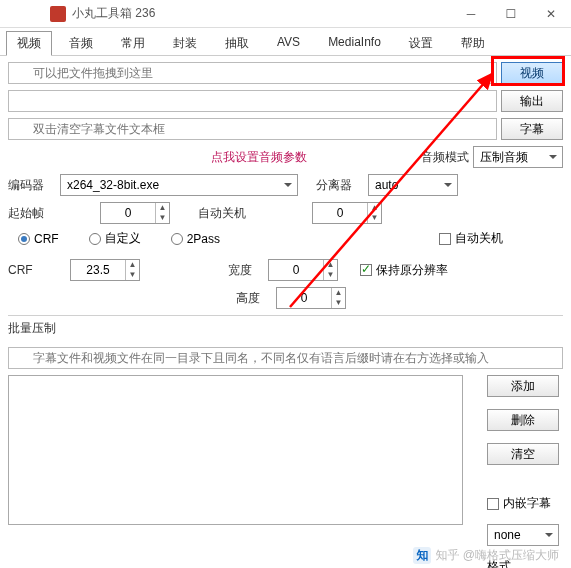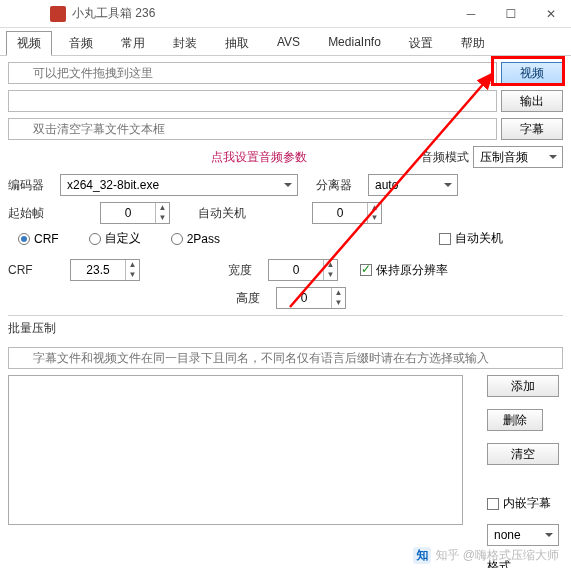--- a/index.html
+++ b/index.html
@@ -188,21 +188,21 @@
   <div style="color:#333; margin-bottom:10px">批量压制</div>
 
   <div class="row">
     <input class="fill-input" style="flex: 1 1 0%;" placeholder="字幕文件和视频文件在同一目录下且同名，不同名仅有语言后缀时请在右方选择或输入">
   </div>
 
   <div class="row" style="align-items:flex-start">
     <div class="big-area" style="flex:1"></div>
     <div style="width:76px; display:flex; flex-direction:column; gap:12px; margin-left:20px">
       <div class="btn" style="width:72px">添加</div>
-      <div class="btn" style="width:56px">删除</div>
+      <div class="btn" style="width:72px">删除</div>
       <div class="btn" style="width:72px">清空</div>
       <div style="height:6px"></div>
       <span class="check">
           <span class="box"></span>
           <span>内嵌字幕</span>
         </span>
       <div class="select" style="width:72px">
           <span>none</span>
         </div>
       <span>格式</span>

